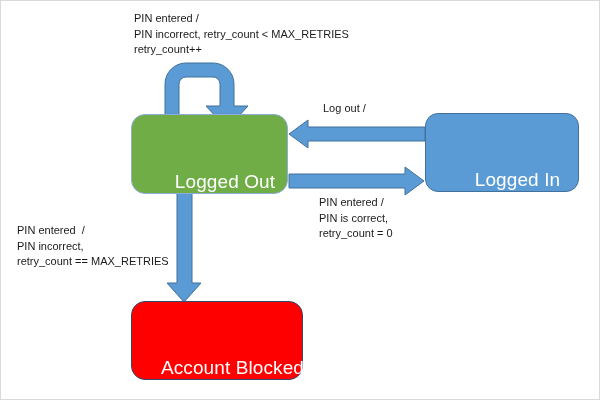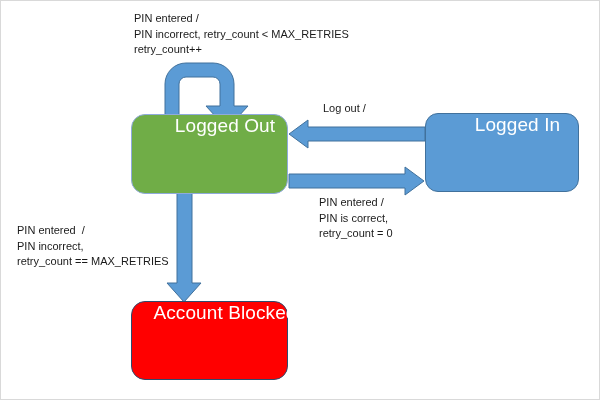--- a/index.html
+++ b/index.html
@@ -16,21 +16,21 @@
     box-sizing: border-box;
     overflow: hidden;
     font-family: "Liberation Sans", sans-serif;
   }
   .state-box {
     position: absolute;
     box-sizing: border-box;
     border-radius: 14px;
     border: 1.5px solid #41719C;
     display: flex;
-    align-items: flex-start;
+    align-items: flex-end;
     justify-content: center;
     color: #ffffff;
     z-index: 3;
     padding-left: 31px;
   }
   .state-label {
     font-size: 19px;
     font-weight: 400;
     color: #ffffff;
     letter-spacing: 0.1px;
@@ -49,21 +49,21 @@
     top: 112px;
     width: 154px;
     height: 79px;
     background: #5B9BD5;
     border-color: #41719C;
     border-radius: 13px;
   }
   #state-account-blocked {
     left: 130px;
     top: 300px;
-    width: 157px;
+    width: 172px;
     height: 79px;
     background: #FF0000;
     border-color: #2E4B6E;
   }
   .edge-svg {
     position: absolute;
     left: 0;
     top: 0;
     width: 600px;
     height: 400px;

